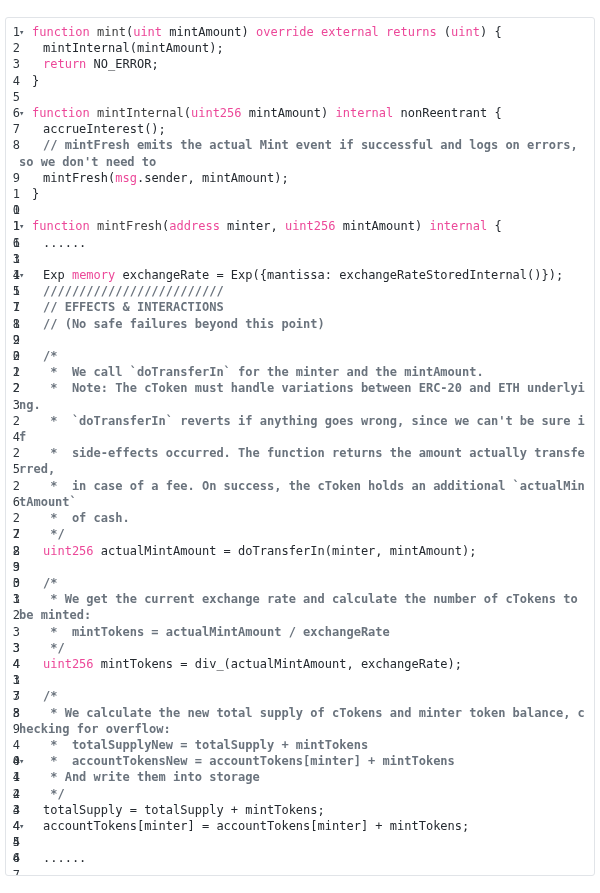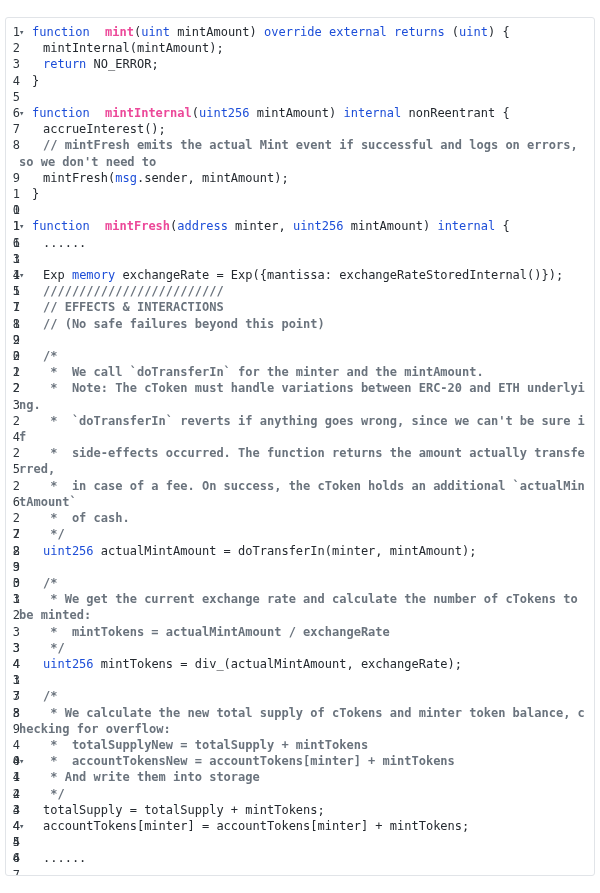--- a/index.html
+++ b/index.html
@@ -34,22 +34,22 @@
   .fold {
     display: inline-block;
     width: 13px;
     color: #57606a;
     font-size: 9px;
     line-height: 16.2px;
     vertical-align: top;
     cursor: pointer;
   }
   .ind { display: inline-block; }
-  .seg-k  { color: #1d4ed8; }
-  .seg-fn { color: #ec4899; font-weight: 700; margin-left: 8px; }
+  .seg-k  { color: #ec4899; }
+  .seg-fn { color: #404040; font-weight: 400; }
   .seg-cm { color: #6a737d; font-weight: bold; }
   .seg-pl { color: #24292f; }
 </style>
 </head>
 <body>
 
 <div class="code-block" id="code-block">
     <div class="line"><span class="ln">1</span><span class="fold">▾</span><span class="seg-k">function </span><span class="seg-fn">mint</span><span class="seg-pl">(</span><span class="seg-k">uint</span><span class="seg-pl"> mintAmount) </span><span class="seg-k">override</span><span class="seg-pl"> </span><span class="seg-k">external</span><span class="seg-pl"> </span><span class="seg-k">returns</span><span class="seg-pl"> (</span><span class="seg-k">uint</span><span class="seg-pl">) {</span></div>
     <div class="line"><span class="ln">2</span><span class="fold"></span><span class="ind" style="width: 11px;"></span><span class="seg-pl">mintInternal(mintAmount);</span></div>
     <div class="line"><span class="ln">3</span><span class="fold"></span><span class="ind" style="width: 11px;"></span><span class="seg-k">return</span><span class="seg-pl"> NO_ERROR;</span></div>

